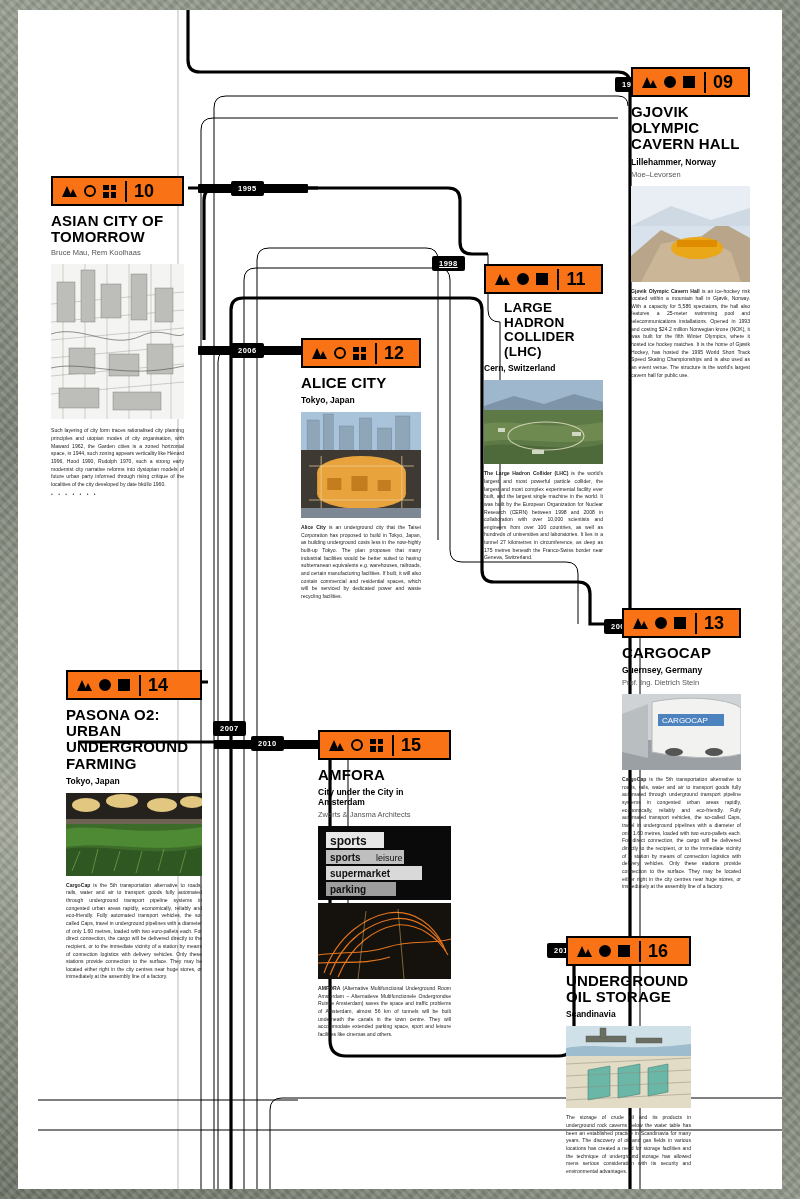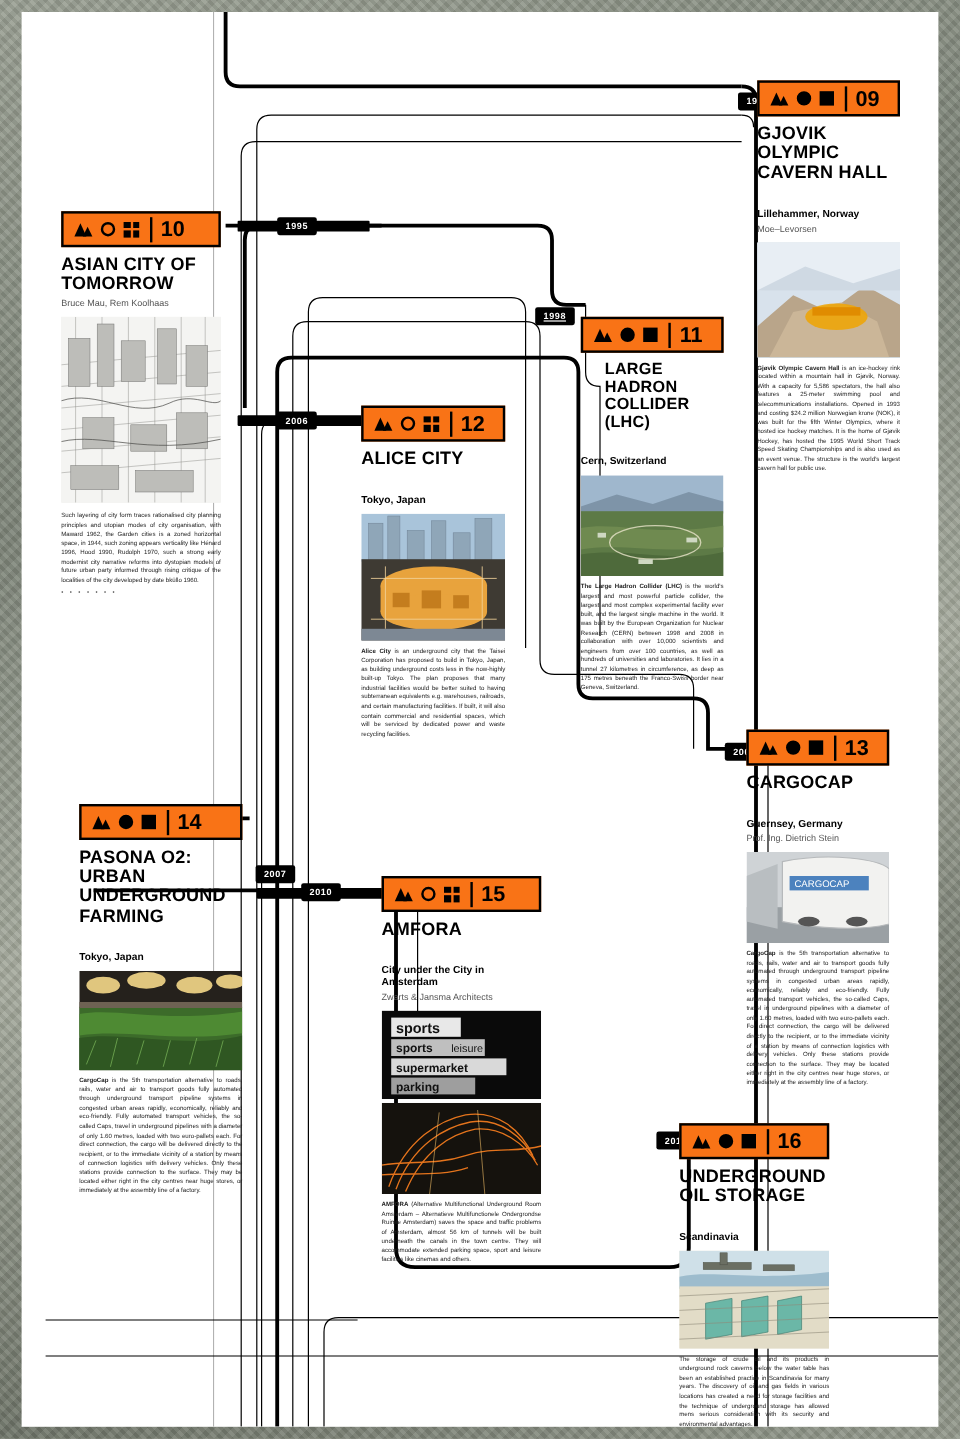--- a/index.html
+++ b/index.html
@@ -53,21 +53,21 @@
   .g-circle.fill{background:#000;}
   .g-square{width:12px;height:12px;background:#000;}
   .g-bars{width:13px;height:13px;display:grid;grid-template-columns:1fr 1fr;grid-template-rows:1fr 1fr;gap:2px;}
   .g-bars i{background:#000;display:block;}
 
   .title{
     font-weight:bold;font-size:15px;line-height:1.08;
     margin-top:7px;letter-spacing:.2px;
   }
   .title.sm{font-size:13.5px;margin-left:20px;}
-  .subtitle{font-weight:bold;font-size:8.5px;margin-top:20px;}
+  .subtitle{font-weight:bold;font-size:8.5px;margin-top:4px;}
   .author{font-size:7.5px;color:#555;margin-top:3px;}
   .body{font-size:5.1px;line-height:1.5;color:#222;margin-top:6px;text-align:justify;}
   .body b{font-weight:bold;}
   .imgbox{margin-top:7px;position:relative;overflow:hidden;}
 
   
   .tag{
     position:absolute;background:#000;color:#fff;
     font-size:7.5px;font-weight:bold;
     padding:3px 7px;letter-spacing:.5px;
@@ -120,21 +120,21 @@
 
       <path d="M470,244 L470,300 Q470,312 482,312 L482,520" stroke-width="1"></path>
       <path d="M330,732 L330,900" stroke-width="1"></path>
       <path d="M160,0 L160,1179" stroke-width=".8" opacity=".35"></path>
     </g>
   </svg>
 
   <div class="tag" style="left:597px;top:67px;">1994</div>
   <div class="tagbar" style="left:180px;top:174px;width:110px;"></div>
   <div class="tag" style="left:213px;top:171px;">1995</div>
-  <div class="tag" style="left:428px;top:246px;text-decoration:underline;">1998</div>
+  <div class="tag" style="left:414px;top:246px;text-decoration:underline;">1998</div>
   <div class="tagbar" style="left:180px;top:336px;width:110px;"></div>
   <div class="tag" style="left:213px;top:333px;">2006</div>
   <div class="tag" style="left:586px;top:609px;">2006</div>
   <div class="tag" style="left:195px;top:670px;margin-top:41px;">2007</div>
   <div class="tagbar" style="left:196px;top:730px;width:120px;"></div>
   <div class="tag" style="left:233px;top:726px;">2010</div>
   <div class="tag" style="left:529px;top:933px;">2012</div>
 
   <div class="card" style="left:613px;top:57px;width:119px;">
     <div class="hdr">

